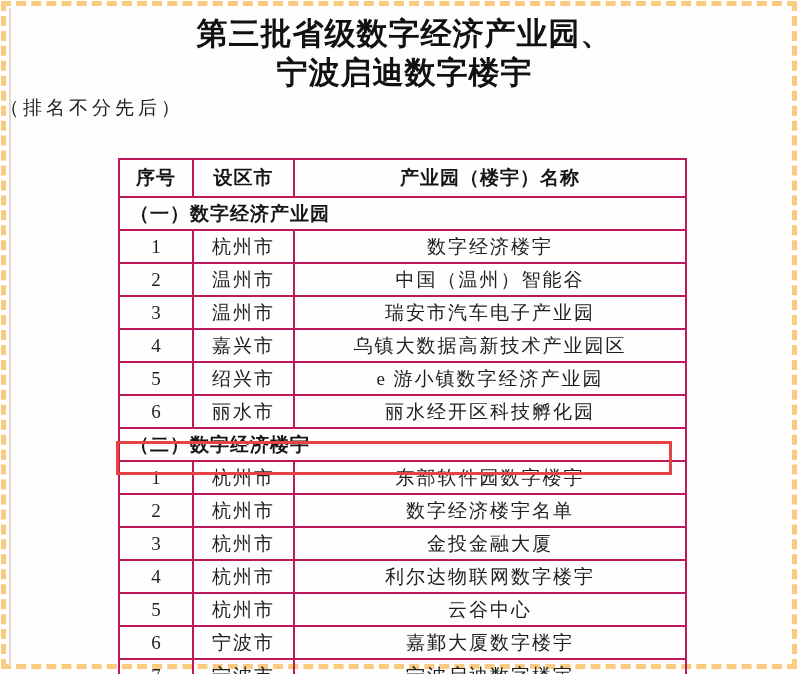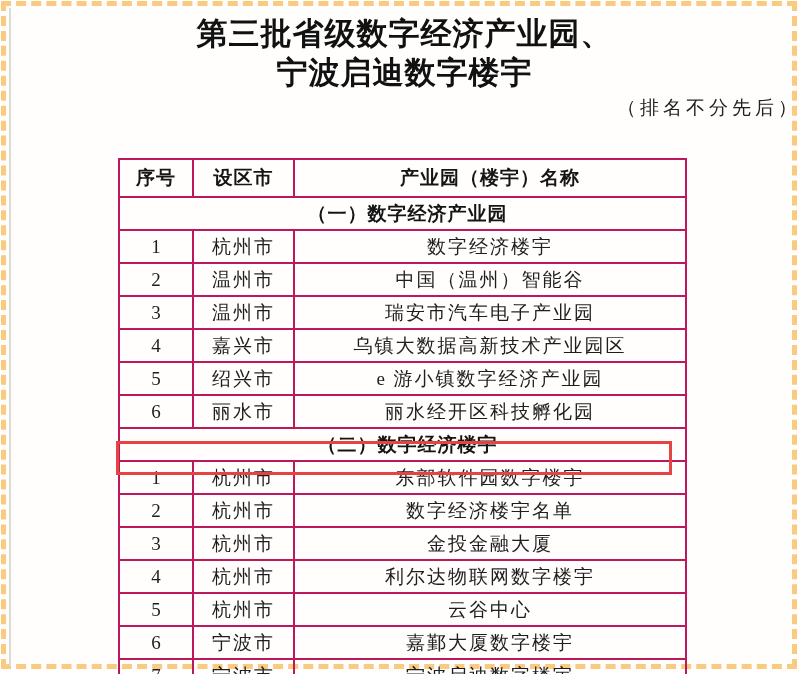--- a/index.html
+++ b/index.html
@@ -24,21 +24,21 @@
   .title{
     position:absolute;top:14px;left:0;right:0;
     margin:0;text-align:center;
     font-size:31px;line-height:39px;font-weight:bold;
     letter-spacing:1px;color:#111;
     font-family:"Liberation Serif","DejaVu Serif",serif;
   }
   .title span{display:block;padding-left:8px;}
   .subtitle{
     position:absolute;top:95px;left:0;right:0;
-    text-align:right;
+    text-align:left;
     font-size:19px;letter-spacing:4px;color:#222;
     font-family:"Liberation Serif","DejaVu Serif",serif;
   }
   table.list-table{
     position:absolute;left:118px;top:158px;
     width:567px;
     border-collapse:collapse;table-layout:fixed;
   }
   table.list-table th,
   table.list-table td{
@@ -54,21 +54,21 @@
     font-family:"Liberation Sans","DejaVu Sans",sans-serif;
     font-weight:bold;font-size:19px;letter-spacing:1px;color:#151515;
   }
   table.list-table td{
     height:31px;
     font-size:19px;color:#1e1e1e;
   }
   td.c-no{font-family:"Liberation Serif","DejaVu Serif",serif;}
   td.c-city,td.c-name{letter-spacing:2px;margin-left:40px;}
   tr.section-row td{
-    text-align:center;
+    text-align:left;
     padding-left:10px;
     font-family:"Liberation Sans","DejaVu Sans",sans-serif;
     font-weight:bold;font-size:19px;letter-spacing:1px;color:#151515;
   }
   .red-box{
     position:absolute;left:116px;top:441px;width:556px;height:34px;
     box-sizing:border-box;
     border:3px solid #e64444;
     pointer-events:none;
   }

